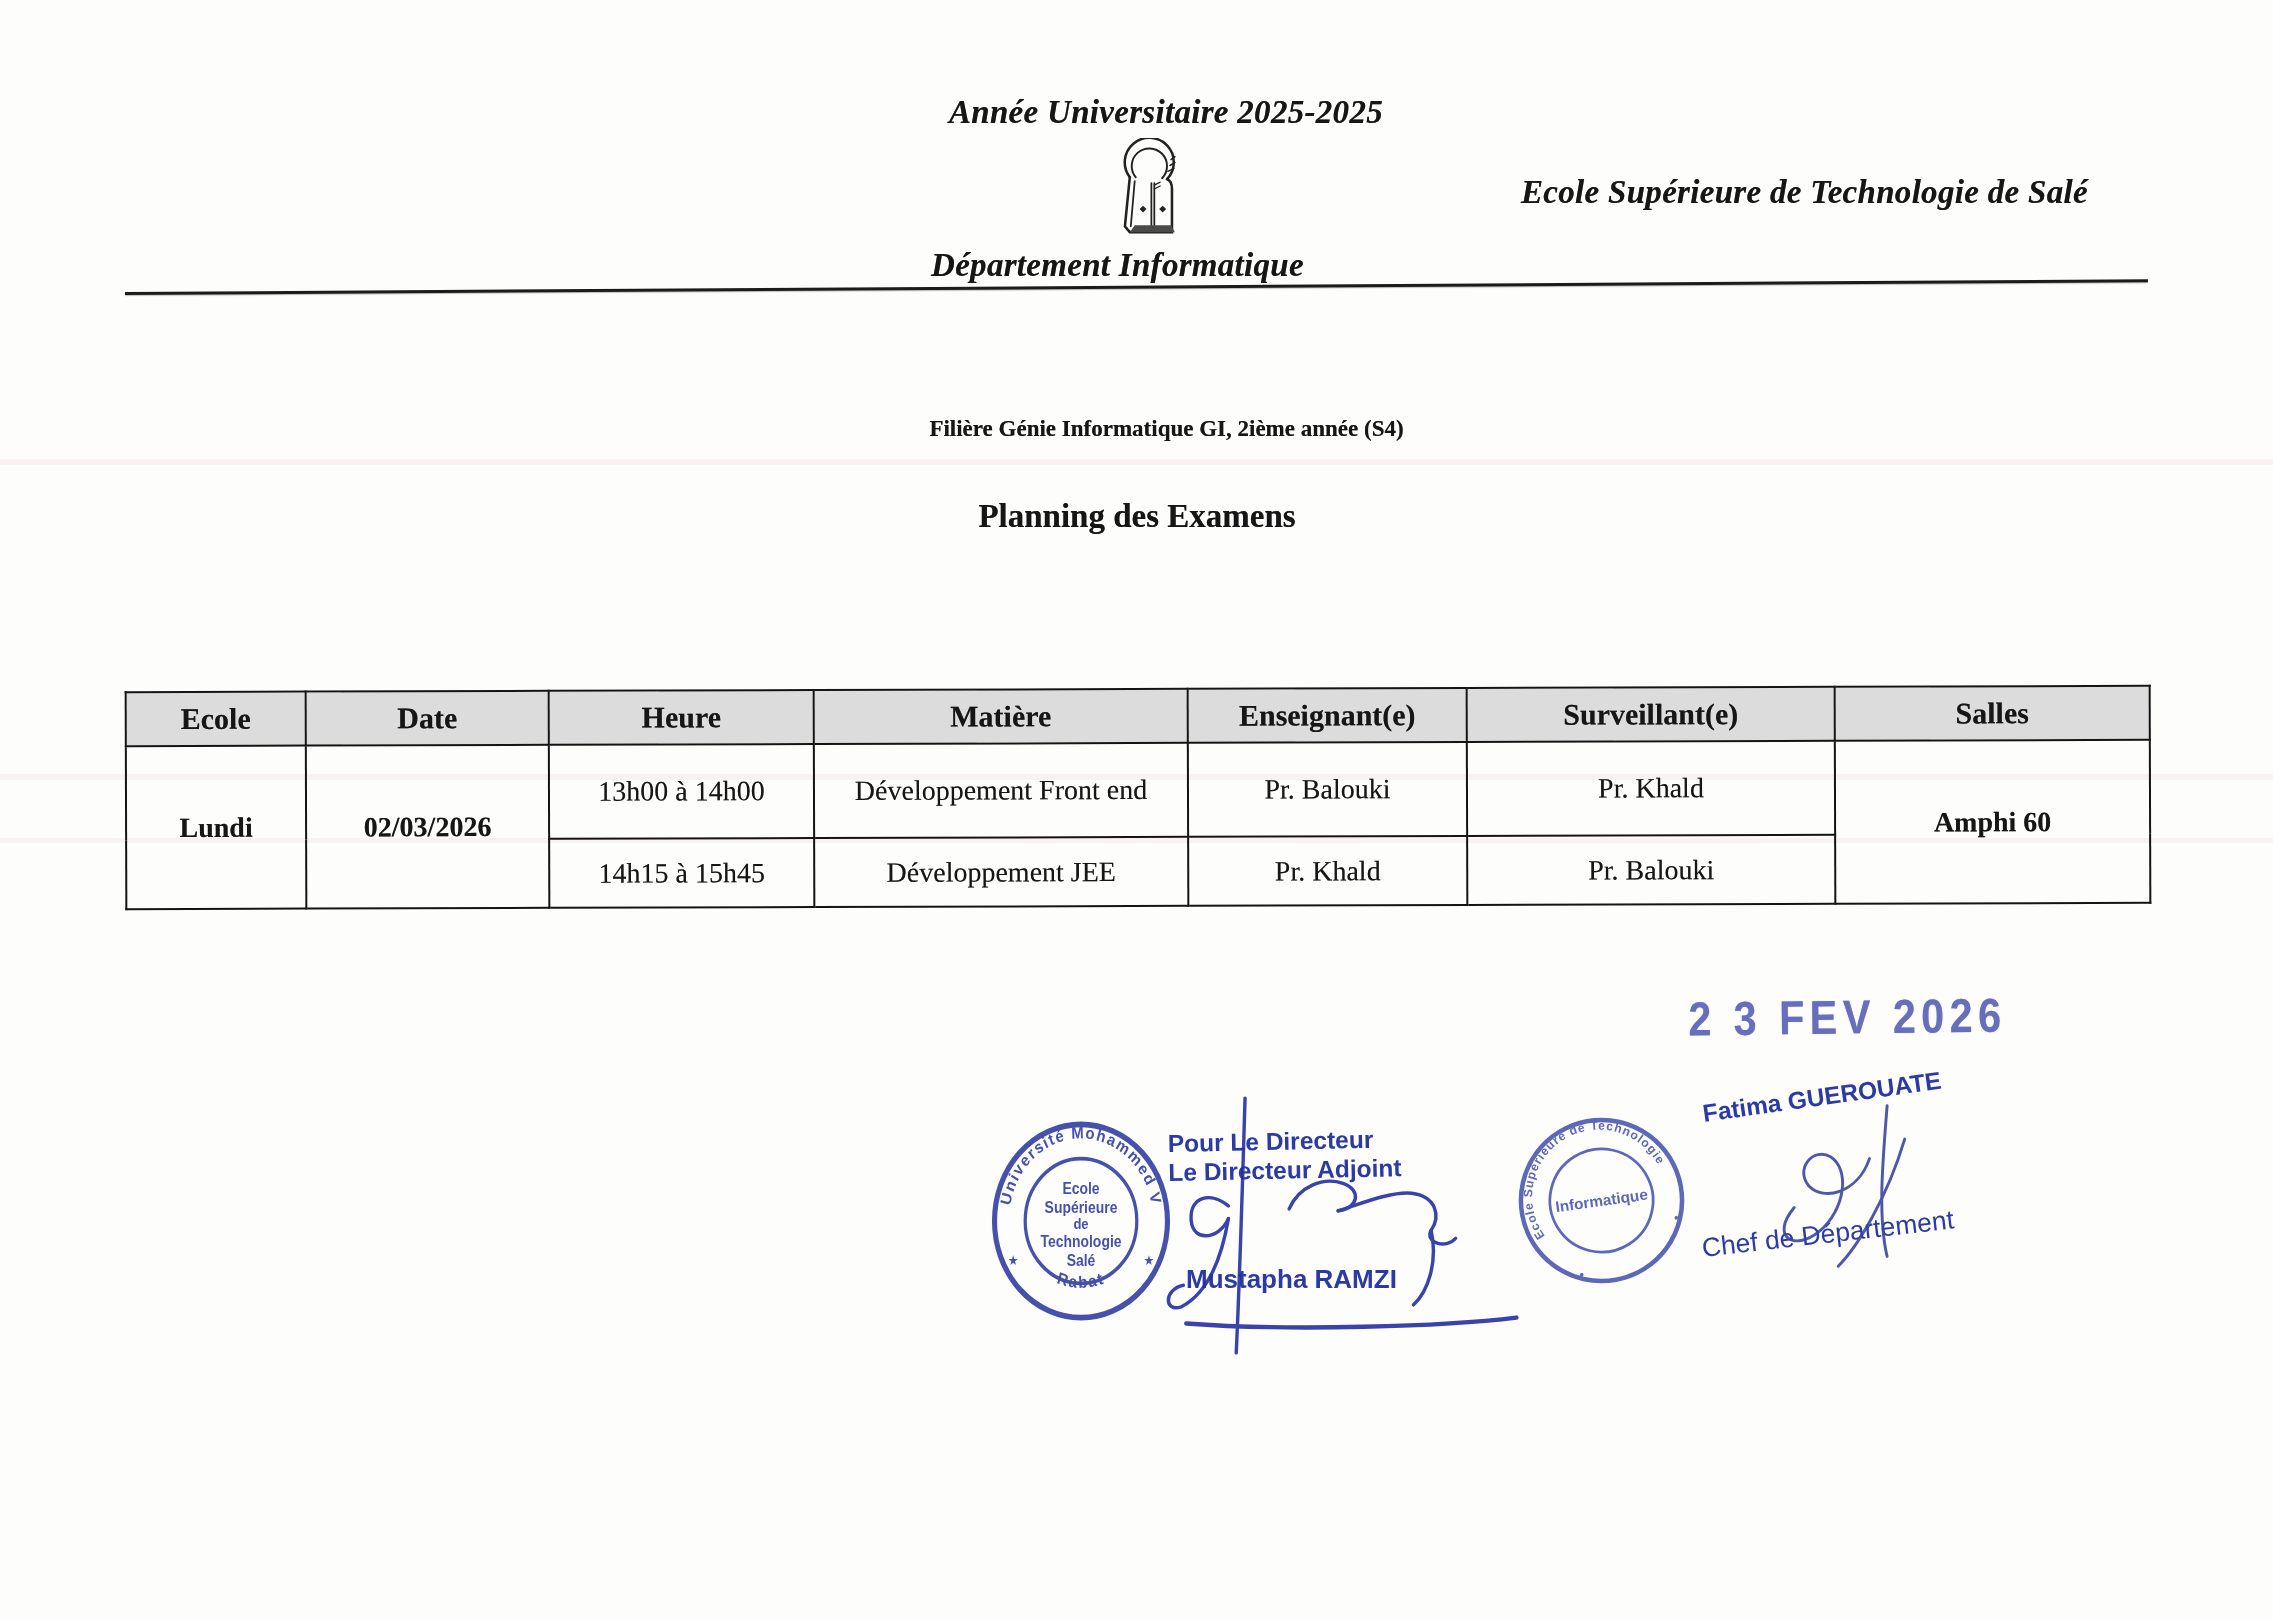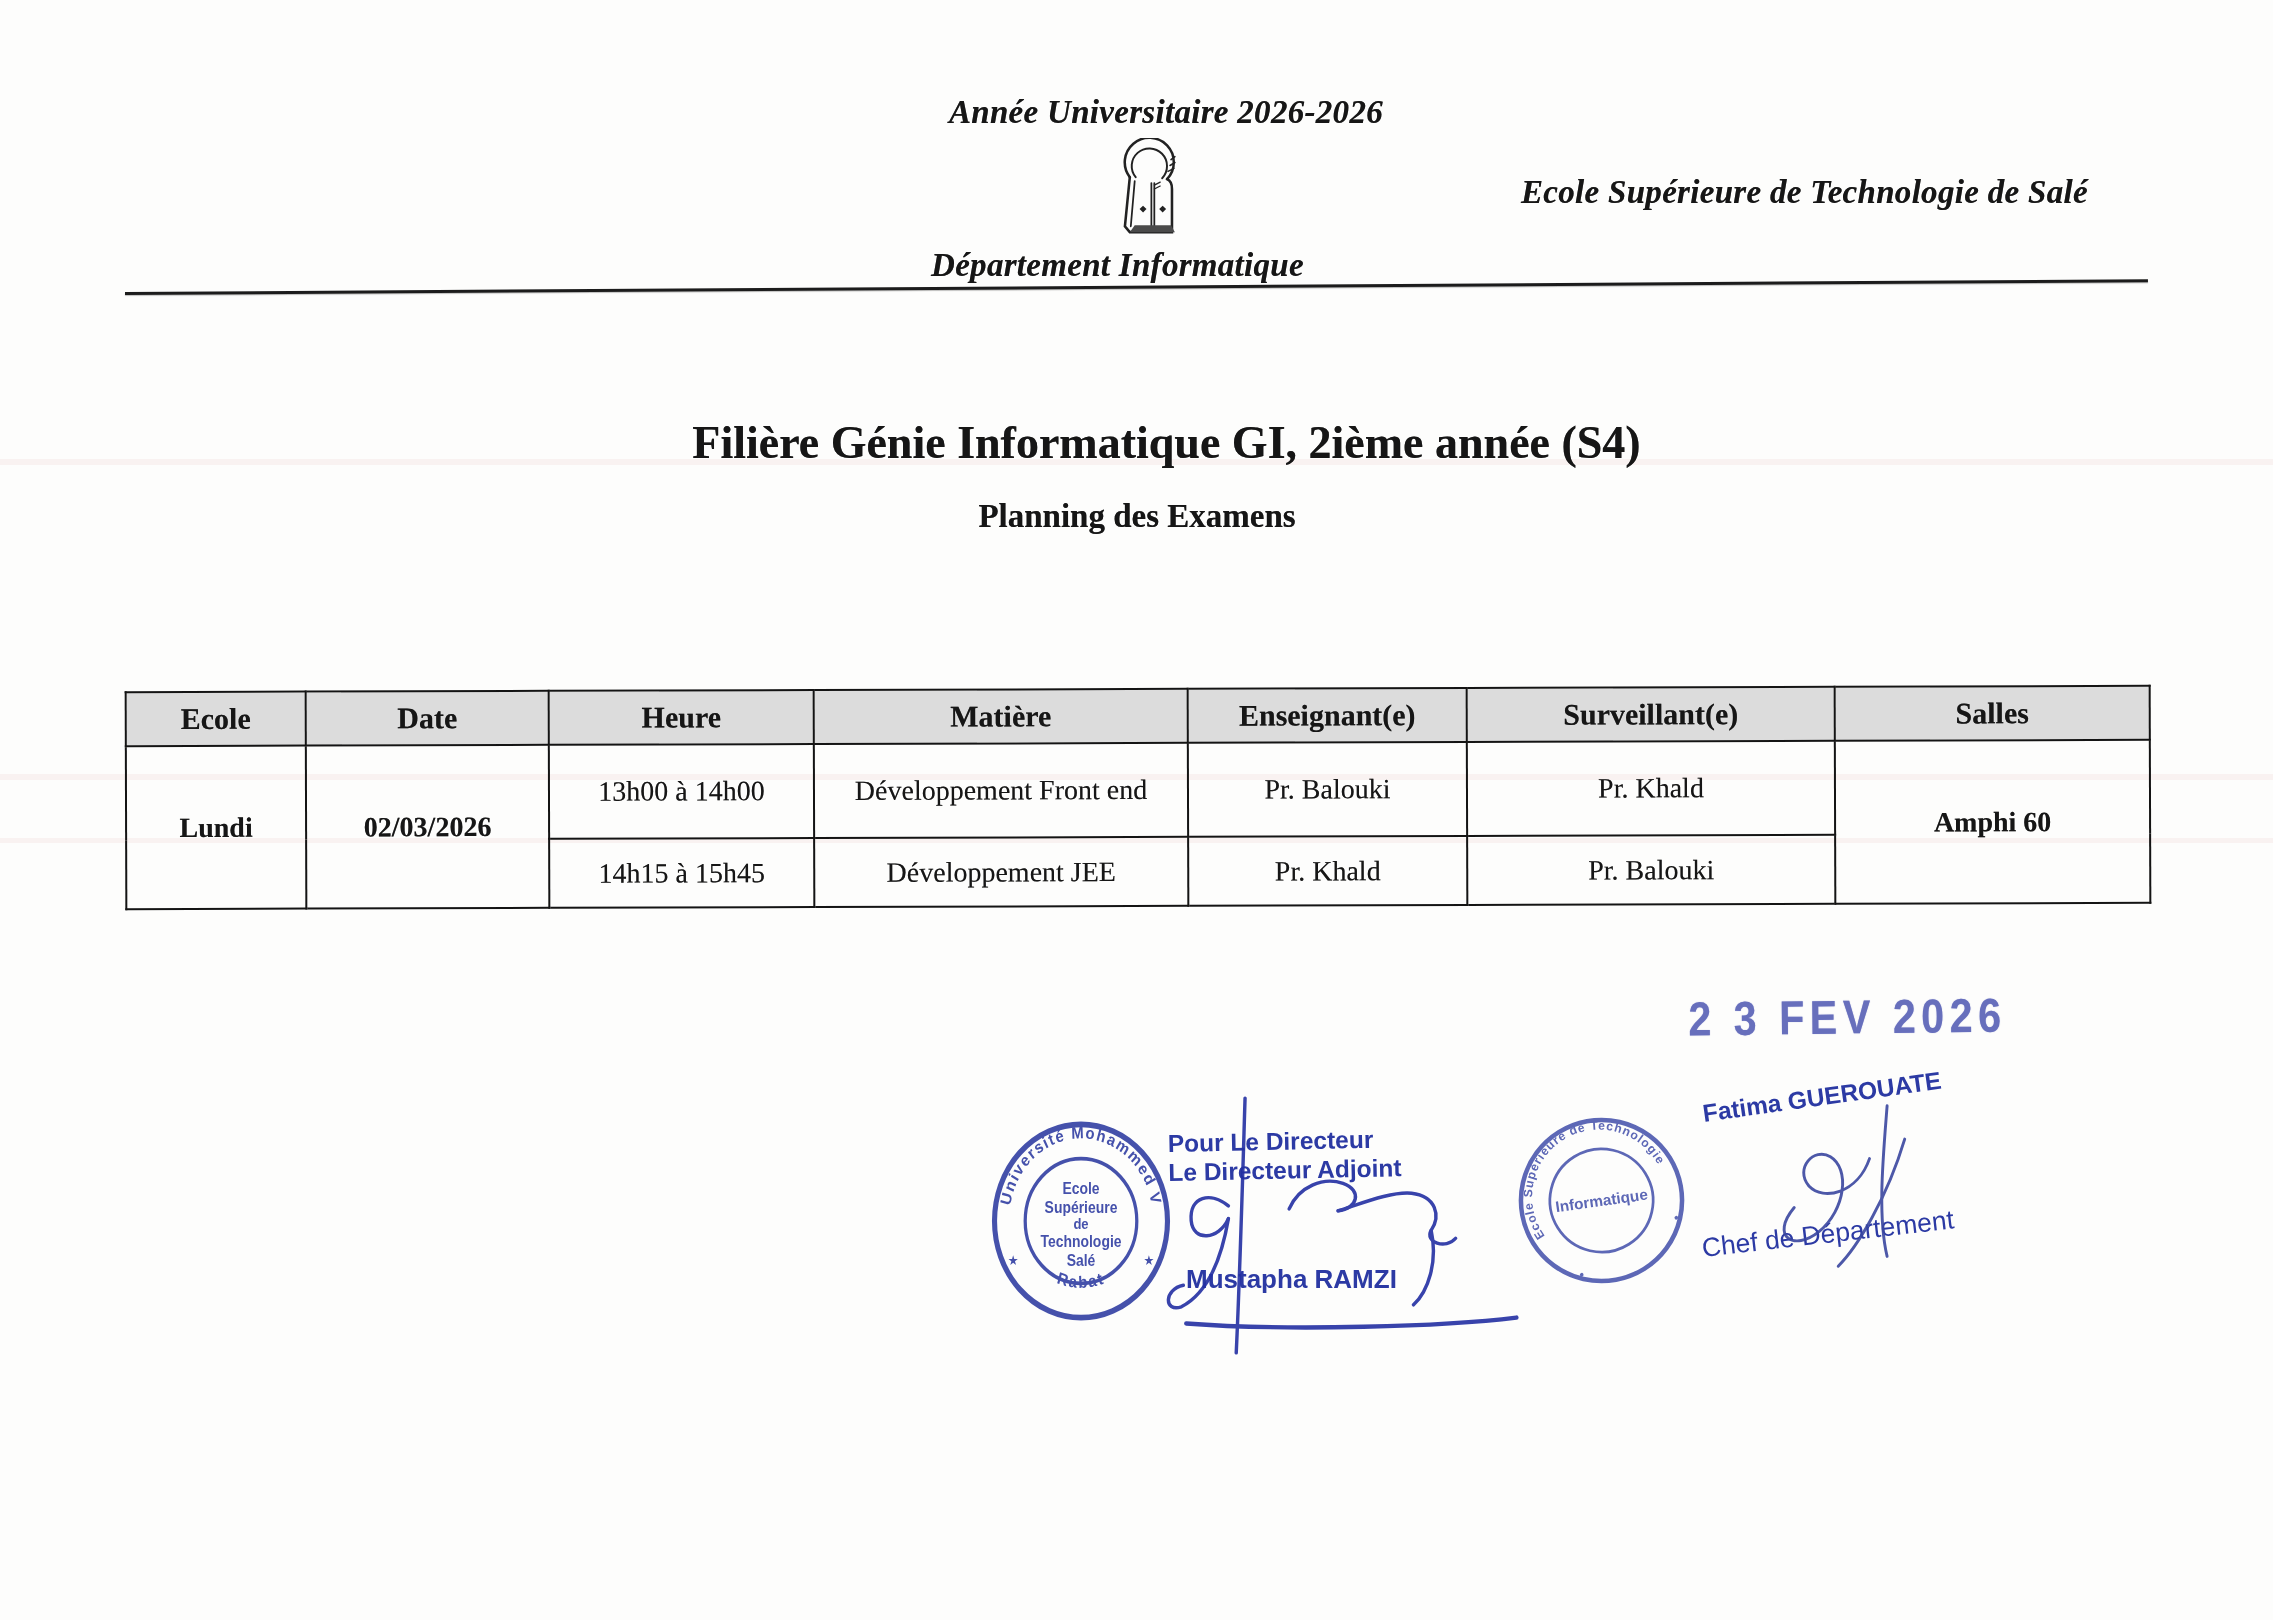--- a/index.html
+++ b/index.html
@@ -14,21 +14,21 @@
   .school{left:1521px;top:174px;}
   .dept{left:931px;top:247px;width:470px;text-align:left;}
   .rule{left:125px;top:292px;width:2023px;height:2.9px;background:#1c1c1c;
         transform:rotate(-0.36deg);transform-origin:left center;box-shadow:0 1px 1px rgba(0,0,0,.25);}
   
   .band{left:0;width:2274px;background:rgba(224,168,168,.13);}
   .b1{top:459px;height:5.9px;}
   .b2{top:774px;height:5.9px;}
   .b3{top:838px;height:4.9px;}
   
-  .title{left:647px;top:416px;width:1039px;text-align:center;font-weight:bold;font-size:46px;
+  .title{left:647px;top:416px;width:1039px;text-align:center;font-weight:bold;font-size:23px;
          text-shadow:0 0 0.6px rgba(0,0,0,.6);}
   .subtitle{left:647px;top:498px;width:980px;text-align:center;font-weight:bold;font-size:33px;
          text-shadow:0 0 0.6px rgba(0,0,0,.6);}
   
   table.exam{position:absolute;left:125px;top:688px;width:2024px;border-collapse:collapse;
          transform:rotate(-0.18deg);table-layout:fixed;
          font-family:"Liberation Serif","DejaVu Serif",serif;}
   table.exam td,table.exam th{border:2.9px solid #141414;padding:2px 5.9px;text-align:center;
          vertical-align:middle;overflow:hidden;}
   table.exam th{background:#dcdcdc;font-size:30px;font-weight:bold;height:48px;
@@ -50,21 +50,21 @@
          transform-origin:left center;white-space:nowrap;}
   .cheftitle{left:1702px;top:1233px;font-size:26.5px;transform:rotate(-6.5deg);
          transform-origin:left center;white-space:nowrap;}
   .sealtxt{font-family:"Liberation Sans","DejaVu Sans",sans-serif;font-weight:bold;fill:#3643a5;}
 </style>
 </head>
 <body>
 
 <div id="page">
 
-  <div class="abs hdr annee">Année Universitaire 2026-2026</div>
+  <div class="abs hdr annee">Année Universitaire 2025-2025</div>
   <div class="abs hdr school">Ecole Supérieure de Technologie de Salé</div>
 
   <svg class="abs" style="left:1111px;top:138px;" width="69" height="101" viewBox="0 0 70 103" aria-hidden="true">
     <g fill="none" stroke="#222" stroke-width="2.6" stroke-linecap="round">
       <path d="M57,42 A25,25 0 1 0 19,40"></path>
       <path d="M52,41 A18,18 0 1 0 25,40" stroke-width="2"></path>
       <path d="M58,34 l6,-3 M60,28 l5,-3 M61,22 l4,-3" stroke-width="1.6"></path>
       <path d="M19,40 L14,90 L19,96 L62,96 L62,52 Q62,44 57,42"></path>
       <path d="M24,44 L20,90" stroke-width="1.8"></path>
       <path d="M41,46 V92 M44,46 V92" stroke-width="1.8"></path>

